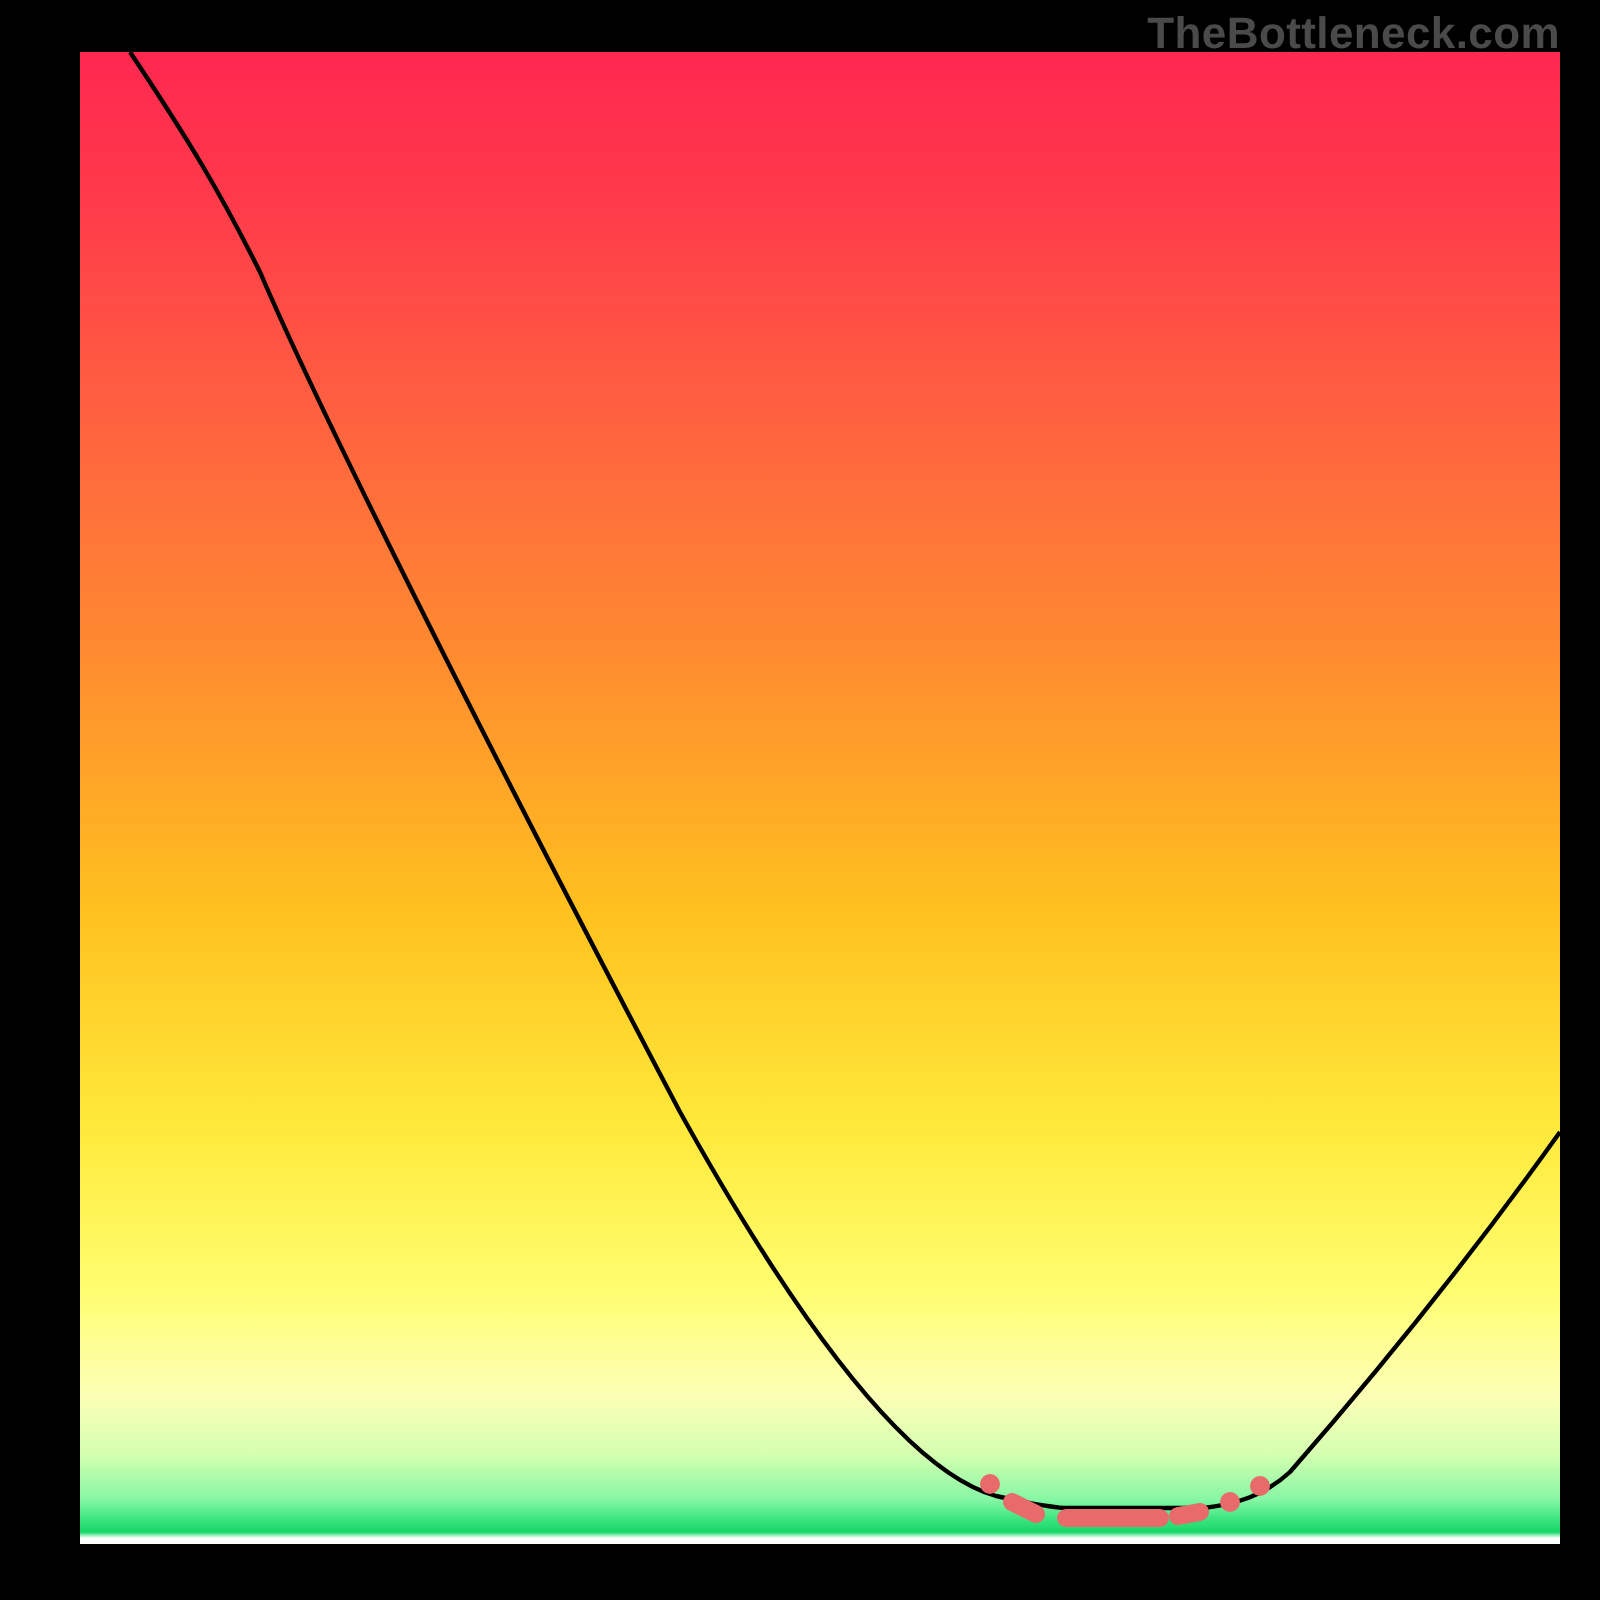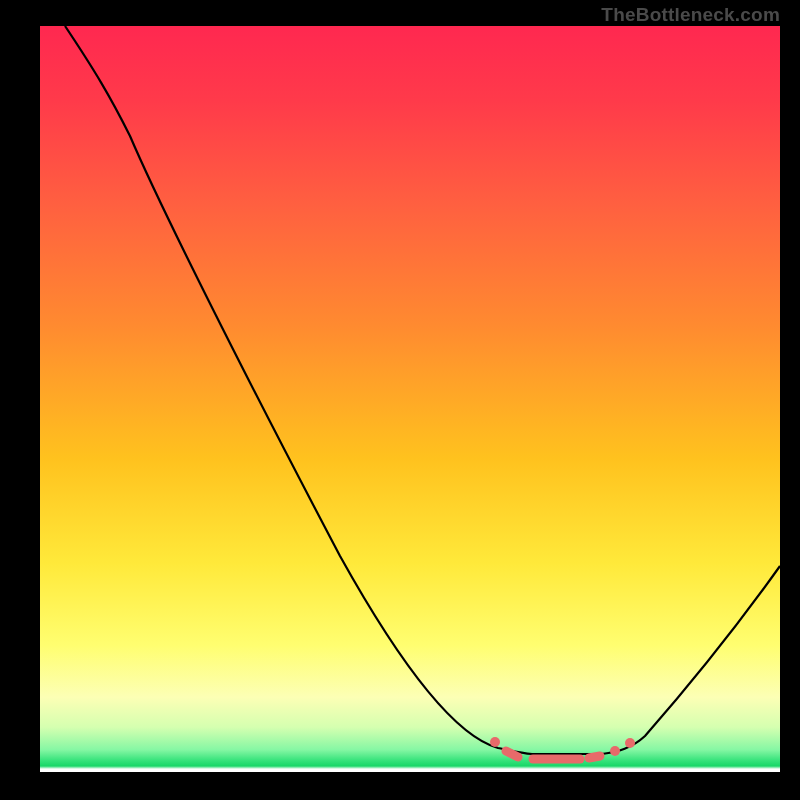--- a/index.html
+++ b/index.html
@@ -15,21 +15,21 @@
     position: relative;
     width: 800px;
     height: 800px;
     background: #000;
   }
   .watermark {
     position: absolute;
     top: 4px;
     right: 20px;
     color: #4a4a4a;
-    font-size: 19px;
+    font-size: 22px;
     font-weight: 600;
     letter-spacing: 0.2px;
     z-index: 10;
   }
   .plot-area {
     position: absolute;
     left: 40px;
     top: 26px;
     width: 740px;
     height: 746px;

